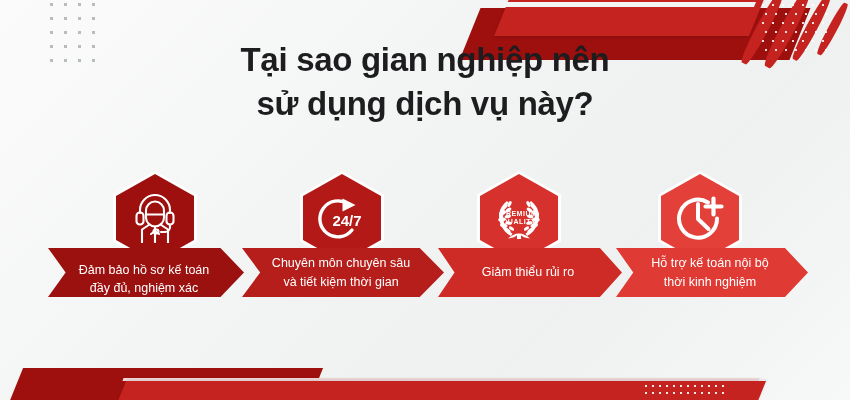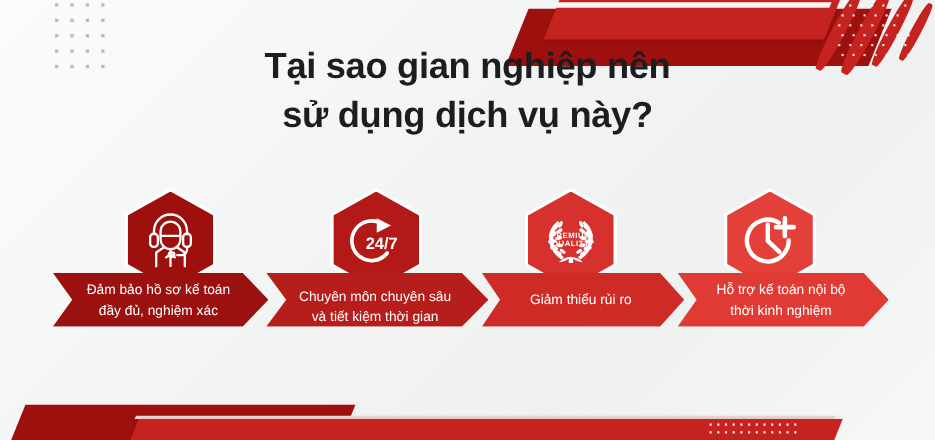--- a/index.html
+++ b/index.html
@@ -358,28 +358,28 @@
       <div class="hex-inner" id="hex-fill-4" style="background: rgb(228, 64, 58);">
         <svg width="50" height="50" viewBox="0 0 50 50">
           <path d="M33 9.5 A19 19 0 1 0 42 25.5" fill="none" stroke="#ffffff" stroke-width="4" stroke-linecap="round"></path>
           <path d="M23 11 V26 L33.5 36" fill="none" stroke="#ffffff" stroke-width="4" stroke-linecap="round" stroke-linejoin="round"></path>
           <path d="M38.5 5.5 V21.5 M30.5 13.5 H46.5" fill="none" stroke="#ffffff" stroke-width="4.2" stroke-linecap="round"></path>
         </svg>
       </div>
     </div>
   </div>
 
-  <div class="arrow" id="arrow-1" style="left: 48px; width: 196px; background: rgb(155, 17, 16);">
+  <div class="arrow" id="arrow-1" style="left: 48px; width: 196px; background: rgb(155, 17, 16); align-items: flex-end;">
     <span class="txt">
       <span class="l">Đảm bảo hồ sơ kế toán</span>
       <span class="l">đầy đủ, nghiệm xác</span>
     </span>
   </div>
 
-  <div class="arrow" id="arrow-2" style="left: 242px; width: 202px; background: rgb(181, 30, 26); align-items: flex-end;">
+  <div class="arrow" id="arrow-2" style="left: 242px; width: 202px; background: rgb(181, 30, 26);">
     <span class="txt">
       <span class="l">Chuyên môn chuyên sâu</span>
       <span class="l">và tiết kiệm thời gian</span>
     </span>
   </div>
 
   <div class="arrow" id="arrow-3" style="left: 438px; width: 184px; background: rgb(207, 43, 38);">
     <span class="txt">
       <span class="l">Giảm thiểu rủi ro</span>
     </span>

